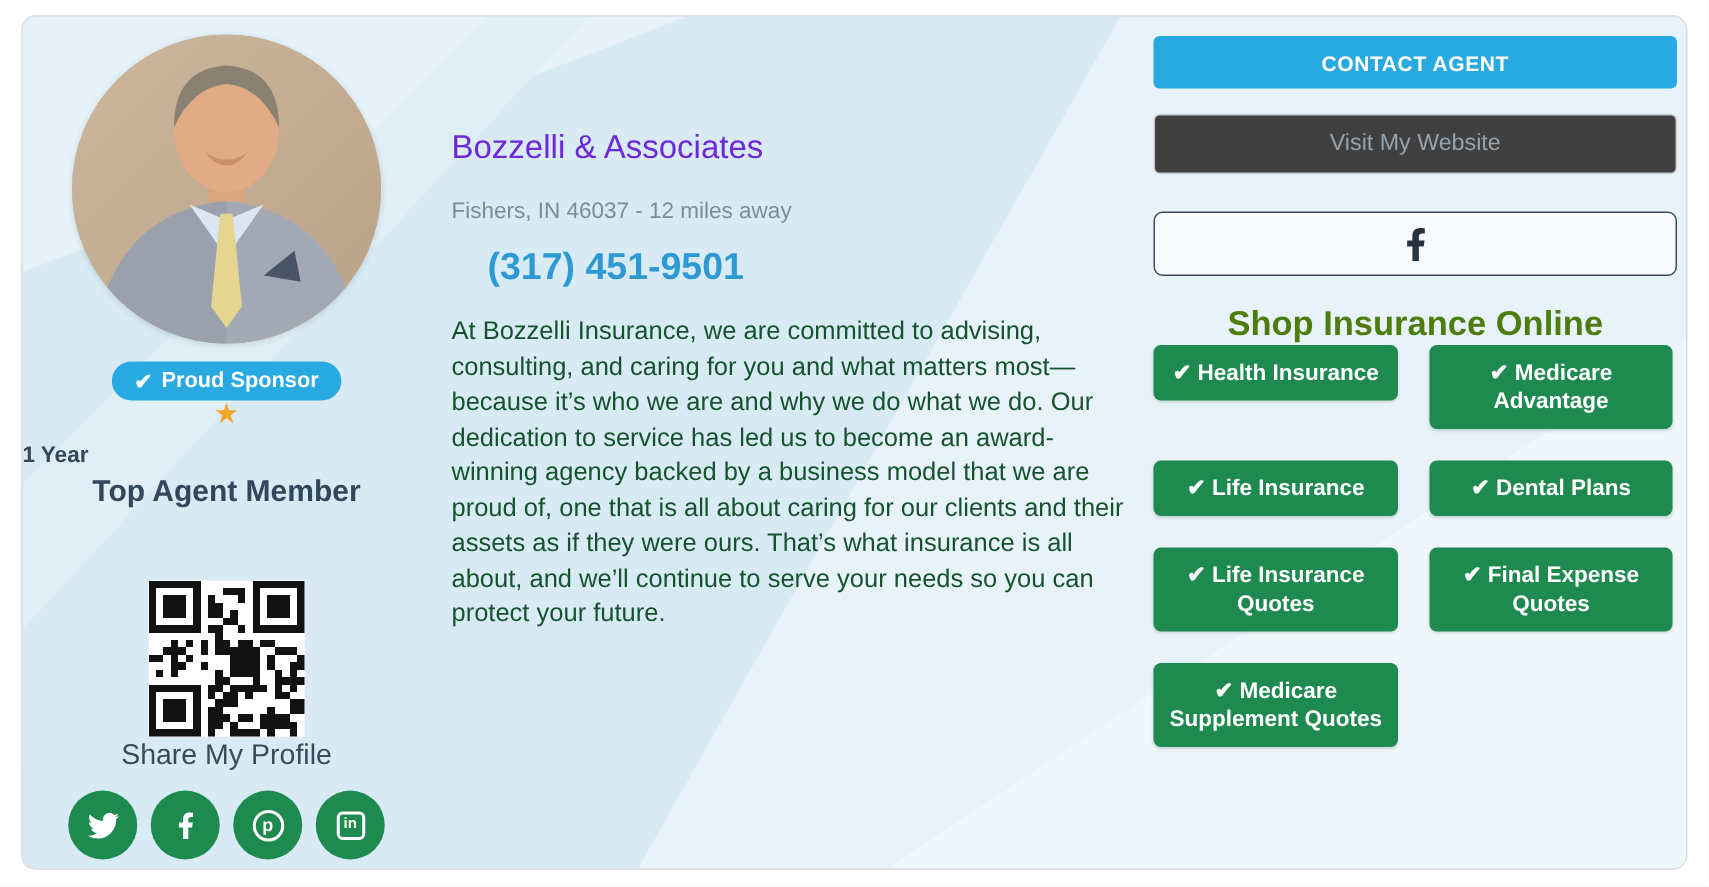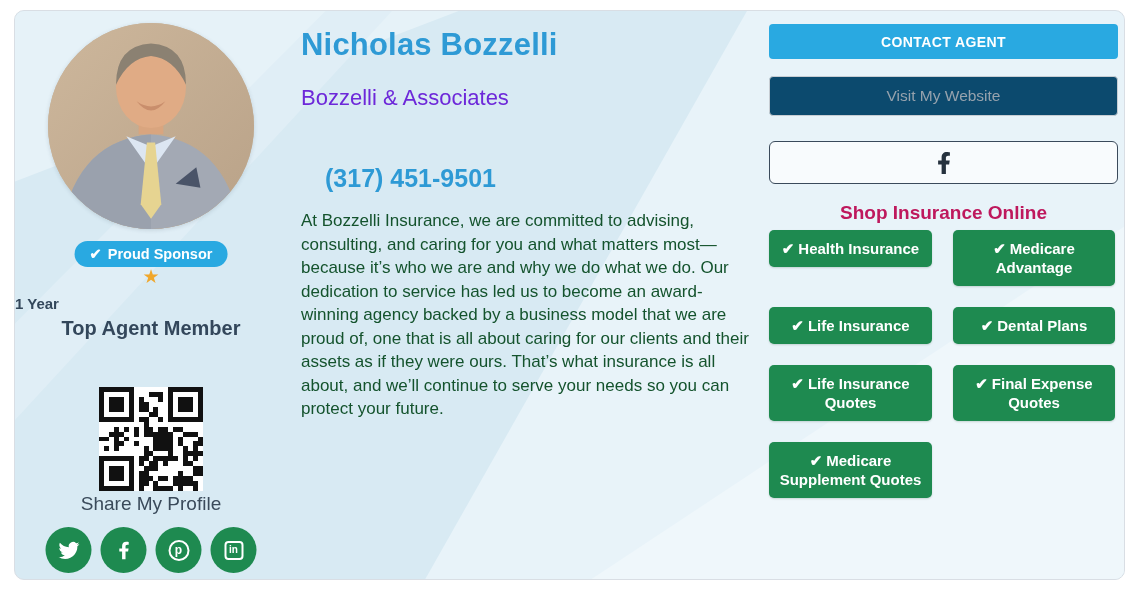--- a/index.html
+++ b/index.html
@@ -97,32 +97,32 @@
   
   .rightcol { position:absolute; left:754px; top:0; width:349px; }
   .contact-btn {
     position:absolute; left:0; top:13px; width:349px; height:35px;
     background:#29a9e1; border:none; border-radius:4px; cursor:pointer;
     color:#fff; font-size:14px; font-weight:700; letter-spacing:.4px;
     font-family:"Liberation Sans", sans-serif;
   }
   .website-btn {
     position:absolute; left:0; top:65px; width:349px; height:40px;
-    background:#0c4a6e; border:1px solid #c7cdd3; border-radius:4px; cursor:pointer;
+    background:#404040; border:1px solid #c7cdd3; border-radius:4px; cursor:pointer;
     color:#96a2ad; font-size:15.5px; font-family:"Liberation Sans", sans-serif;
   }
   .fbwide-btn {
     position:absolute; left:0; top:130px; width:349px; height:43px;
     background:#f8fbfd; border:1px solid #3a4a5b; border-radius:6px; cursor:pointer;
     display:flex; align-items:center; justify-content:center;
   }
   .fbwide-btn svg { fill:#26323e; }
   .shop-title {
     position:absolute; left:0; top:191px; width:349px; text-align:center;
-    color:#be185d; font-size:19px; font-weight:700;
+    color:#4d7c0f; font-size:23px; font-weight:700;
   }
   .shop-grid {
     position:absolute; left:0; top:219px; width:349px;
     display:grid; grid-template-columns:163px 162px; column-gap:24px; row-gap:9px;
     align-items:start;
     gap:21px;
   }
   .shop-btn {
     background:#1e8a50; border:none; border-radius:5px; cursor:pointer;
     color:#fff; font-size:15px; font-weight:700; line-height:19px;
@@ -324,22 +324,22 @@
         </svg>
       </button>
       <button class="soc">
         <span class="pin-ring">p</span>
       </button>
       <button class="soc">
         <span class="li-box">in</span>
       </button>
     </div>
 
-    <h1 class="agent-name">Nicholas Bozzelli</h1>
     <h2 class="agent-company">Bozzelli &amp; Associates</h2>
+    <div class="agent-location">Fishers, IN 46037 - 12 miles away</div>
     <a href="#" class="agent-phone">(317) 451-9501</a>
     <p class="agent-bio">At Bozzelli Insurance, we are committed to advising, consulting, and caring for you and what matters most—because it’s who we are and why we do what we do. Our dedication to service has led us to become an award-winning agency backed by a business model that we are proud of, one that is all about caring for our clients and their assets as if they were ours. That’s what insurance is all about, and we’ll continue to serve your needs so you can protect your future.</p>
 
     <div class="rightcol">
       <button class="contact-btn">CONTACT AGENT</button>
       <button class="website-btn">Visit My Website</button>
       <button class="fbwide-btn">
         <svg width="14" height="22" viewBox="0 0 320 512">
           <path d="M279.14 288l14.22-92.66h-88.91v-60.13c0-25.35 12.42-50.06 52.24-50.06h40.42V6.26S260.43 0 225.36 0c-73.22 0-121.08 44.38-121.08 124.72v70.62H22.89V288h81.39v224h100.17V288z"></path>
         </svg>

